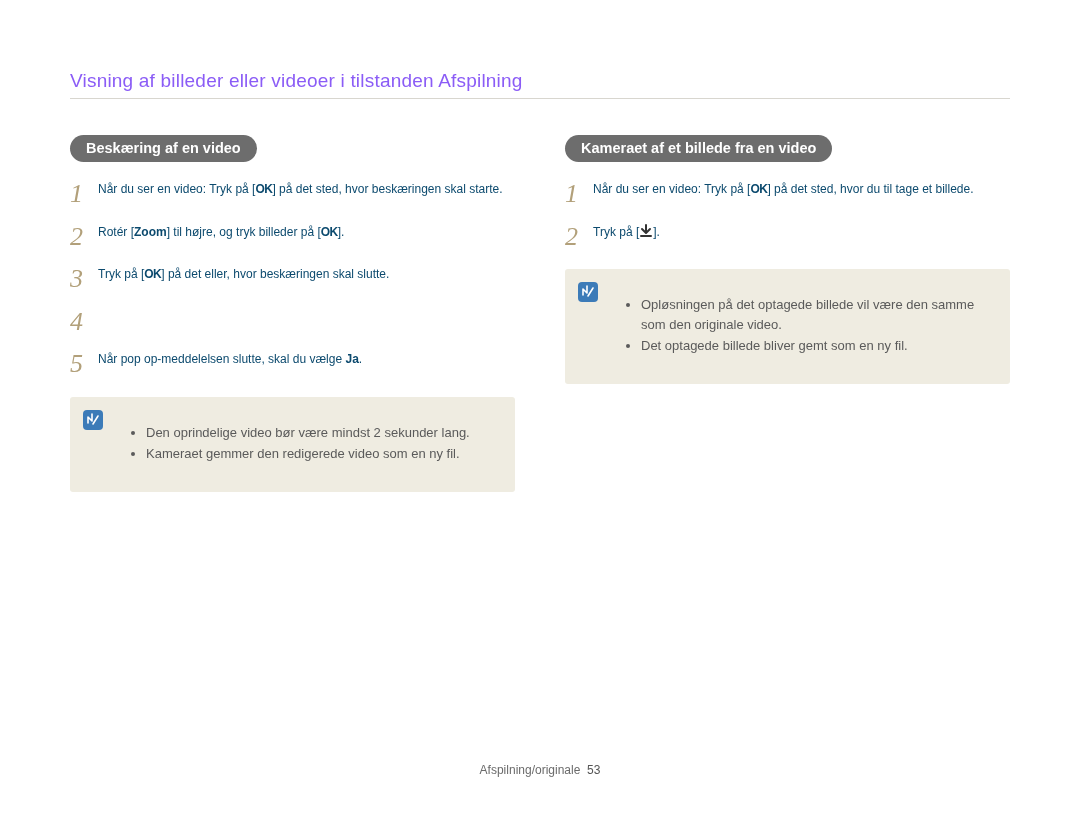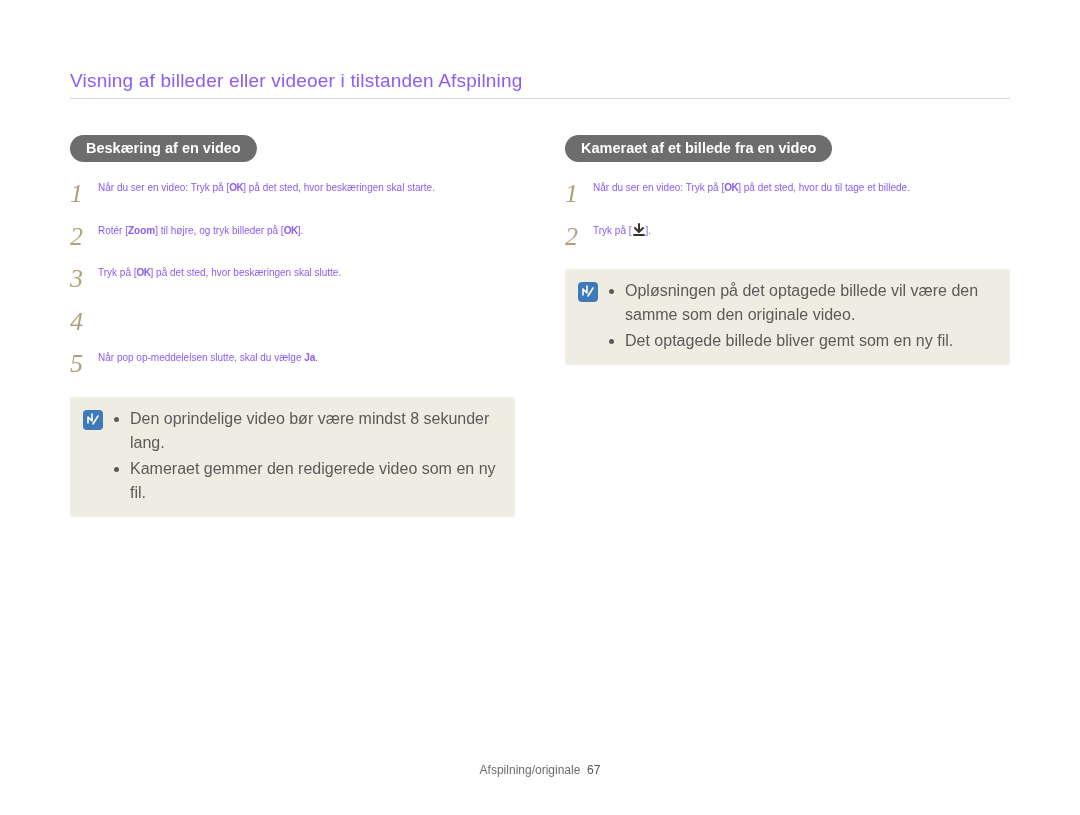--- a/index.html
+++ b/index.html
@@ -54,23 +54,23 @@
     font-family: Georgia, 'Times New Roman', serif;
     font-style: italic;
     font-size: 26px;
     color: #b2a07a;
     font-weight: 400;
     width: 28px;
     flex-shrink: 0;
     line-height: 1.1;
   }
   .step-text {
-    font-size: 10px;
+    font-size: 12px;
     line-height: 1.5;
-    color: #8b5cf6;
+    color: #0c4a6e;
   }
   .ok-icon {
     font-family: Arial, Helvetica, sans-serif;
     font-weight: 900;
     letter-spacing: -0.5px;
   }
   .dl-icon {
     display: inline-block;
     vertical-align: middle;
     line-height: 1;
@@ -82,23 +82,23 @@
     display: flex;
     align-items: flex-start;
     gap: 12px;
     margin-top: 18px;
   }
   .note-icon {
     flex-shrink: 0;
     margin-top: 2px;
   }
   .note-list {
-    margin: 0;
+    margin: 16px;
     padding-left: 14px;
-    font-size: 16px;
+    font-size: 13px;
     color: #5a5a5a;
     line-height: 1.5;
   }
   .note-list li {
     margin-bottom: 2px;
   }
   .footer {
     position: absolute;
     bottom: 38px;
     left: 0;
@@ -132,21 +132,21 @@
     <div class="step">
       <div class="step-num">2</div>
       <div class="step-text">
         <span>Rotér [</span><b>Zoom</b><span>] til højre, og tryk billeder på [</span><span class="ok-icon">OK</span><span>].</span>
       </div>
     </div>
 
     <div class="step">
       <div class="step-num">3</div>
       <div class="step-text">
-        <span>Tryk på [</span><span class="ok-icon">OK</span><span>] på det sted, hvor beskæringen skal slutte.</span>
+        <span>Tryk på [</span><span class="ok-icon">OK</span><span>] på det eller, hvor beskæringen skal slutte.</span>
       </div>
     </div>
 
     <div class="step">
       <div class="step-num">4</div>
     </div>
 
     <div class="step">
       <div class="step-num">5</div>
       <div class="step-text">
@@ -155,21 +155,21 @@
     </div>
 
     <div class="notebox">
       <span class="note-icon">
         <svg width="22" height="22" viewBox="0 0 22 22">
           <rect x="1" y="1" width="20" height="20" rx="4" fill="#3c7bb8"></rect>
           <path d="M6 14 L6 8 L10 12 L10 5 M16 7 L11 15" stroke="#fff" stroke-width="1.6" fill="none" stroke-linecap="round" stroke-linejoin="round"></path>
         </svg>
       </span>
       <ul class="note-list">
-        <li>Den oprindelige video bør være mindst 8 sekunder lang.</li>
+        <li>Den oprindelige video bør være mindst 2 sekunder lang.</li>
         <li>Kameraet gemmer den redigerede video som en ny fil.</li>
       </ul>
     </div>
   </div>
 
   <div class="col">
     <div class="pill">Kameraet af et billede fra en video</div>
 
     <div class="step">
       <div class="step-num">1</div>
@@ -199,14 +199,14 @@
       <ul class="note-list">
         <li>Opløsningen på det optagede billede vil være den samme som den originale video.</li>
         <li>Det optagede billede bliver gemt som en ny fil.</li>
       </ul>
     </div>
   </div>
 
 </div>
 
 <div class="footer">
-  <span>Afspilning/originale</span>&nbsp;&nbsp;<span class="pagenum">67</span>
+  <span>Afspilning/originale</span>&nbsp;&nbsp;<span class="pagenum">53</span>
 </div>
 
 </body></html>

